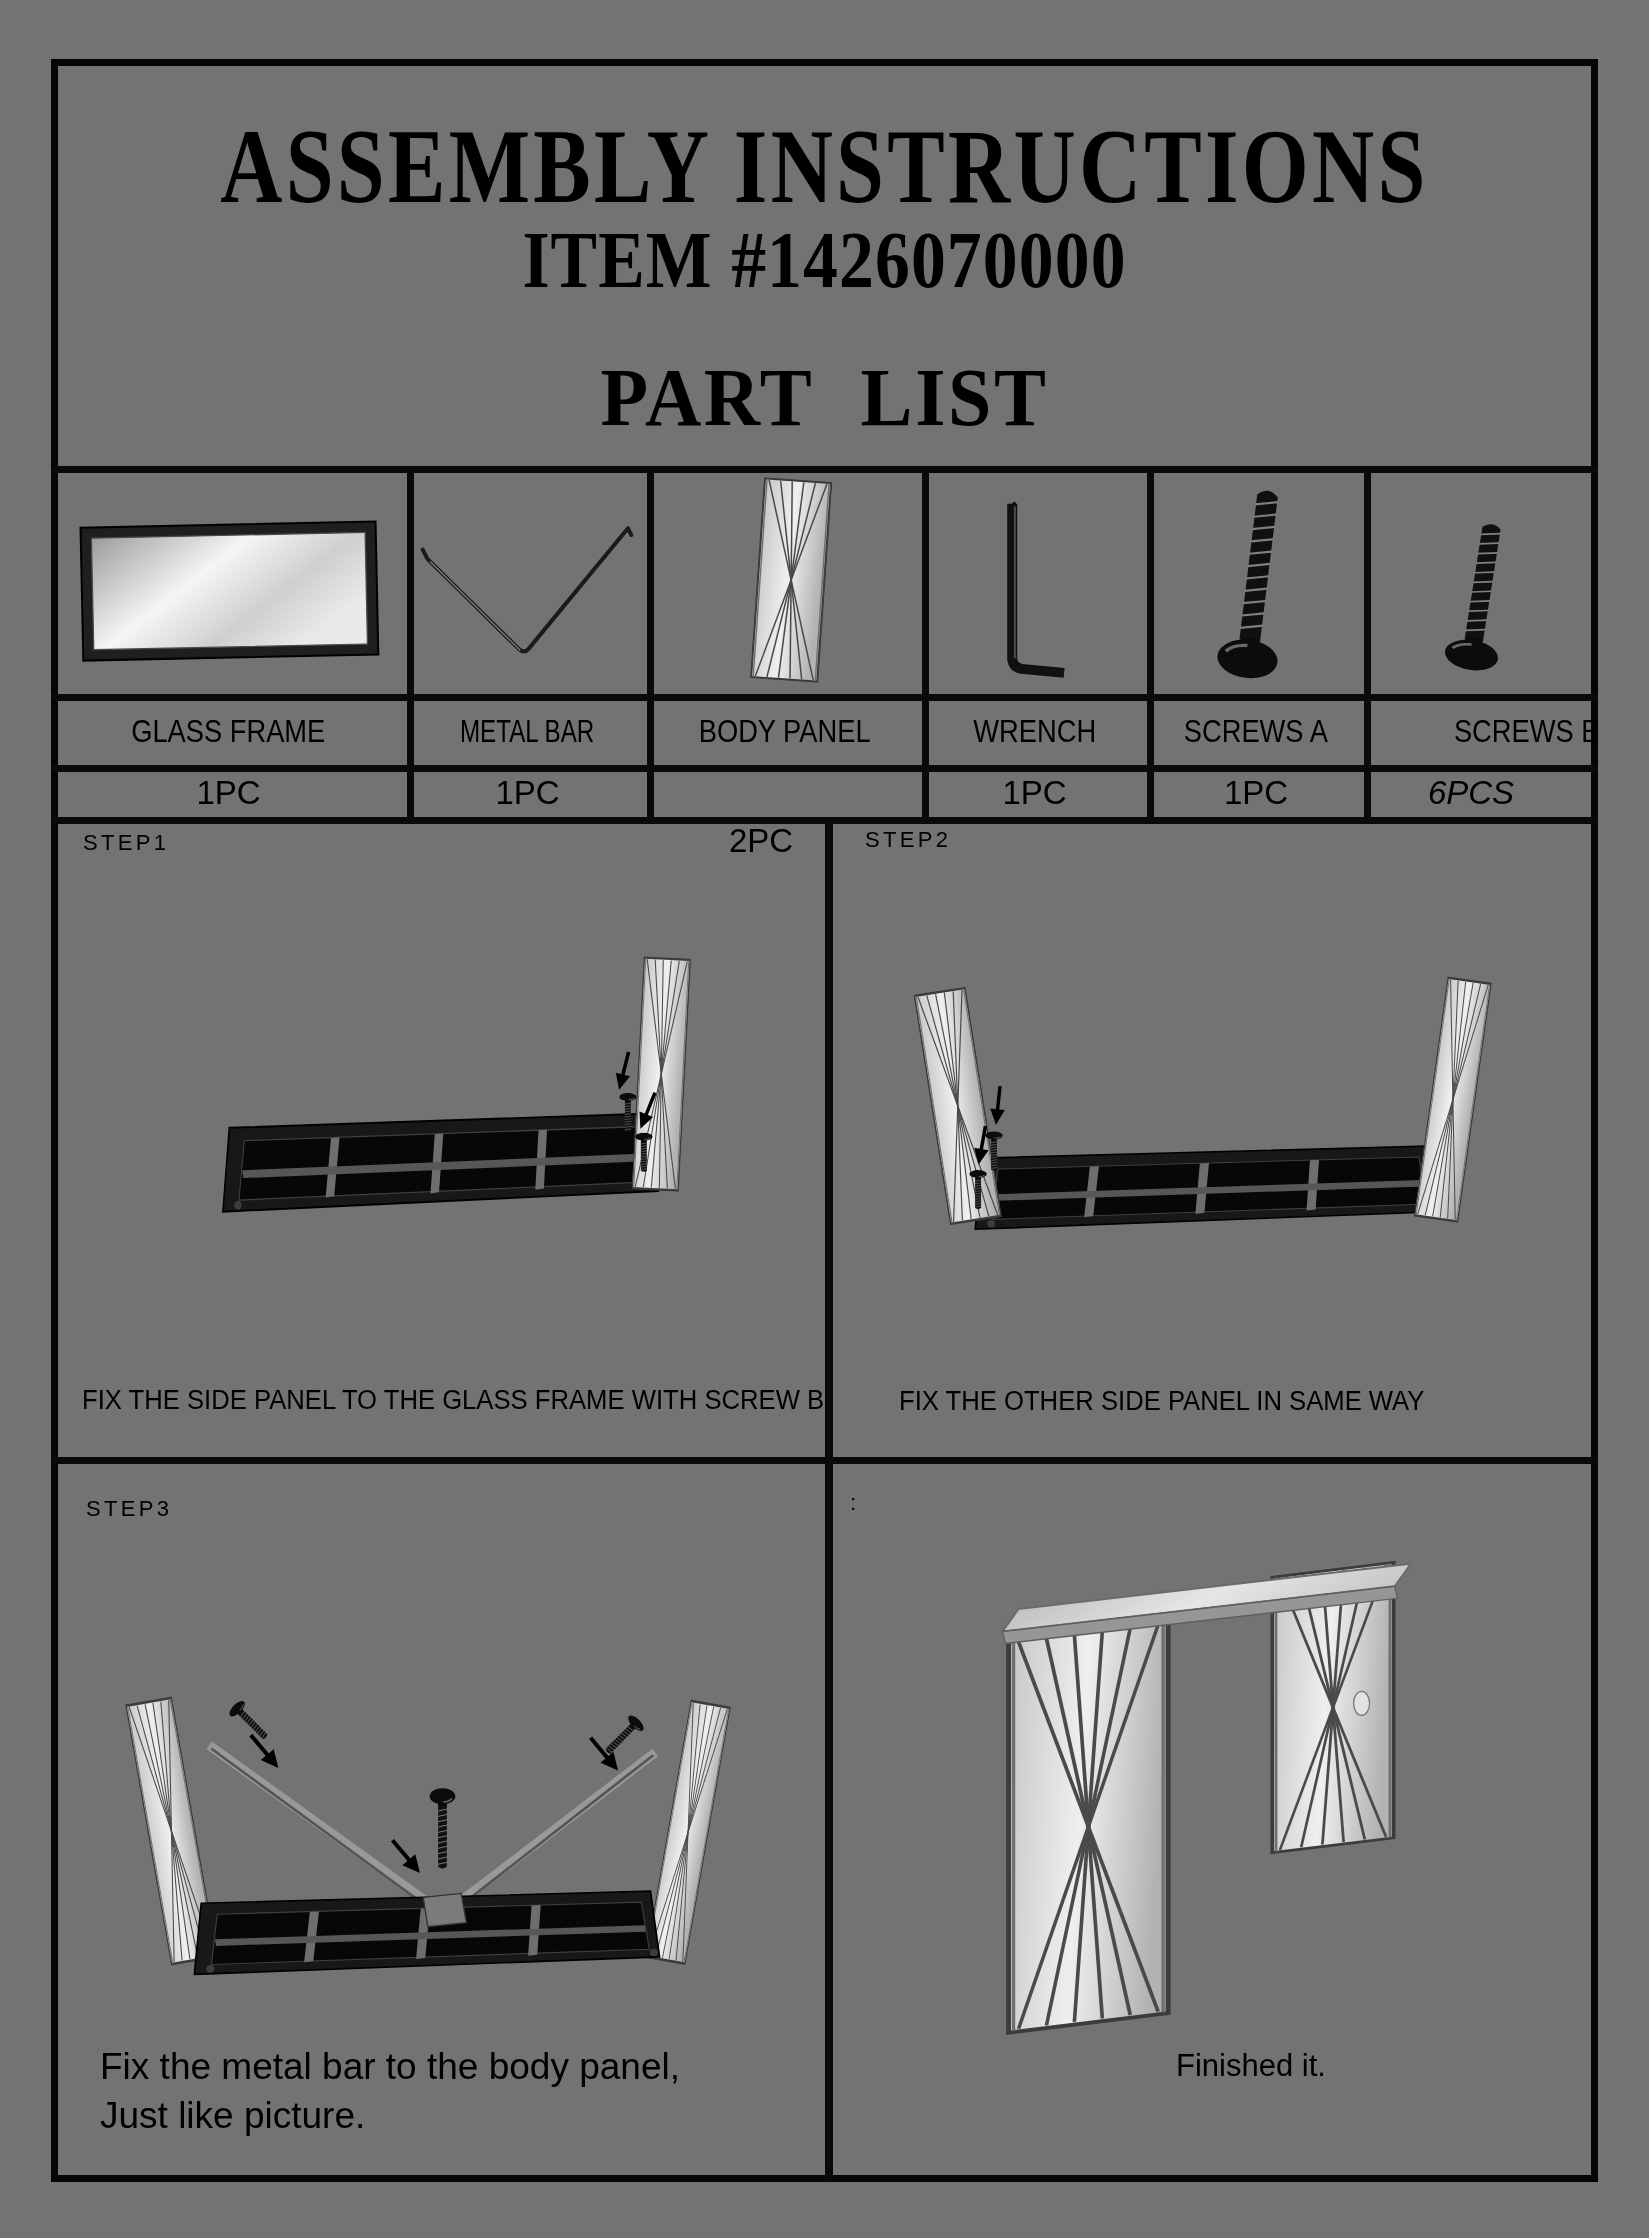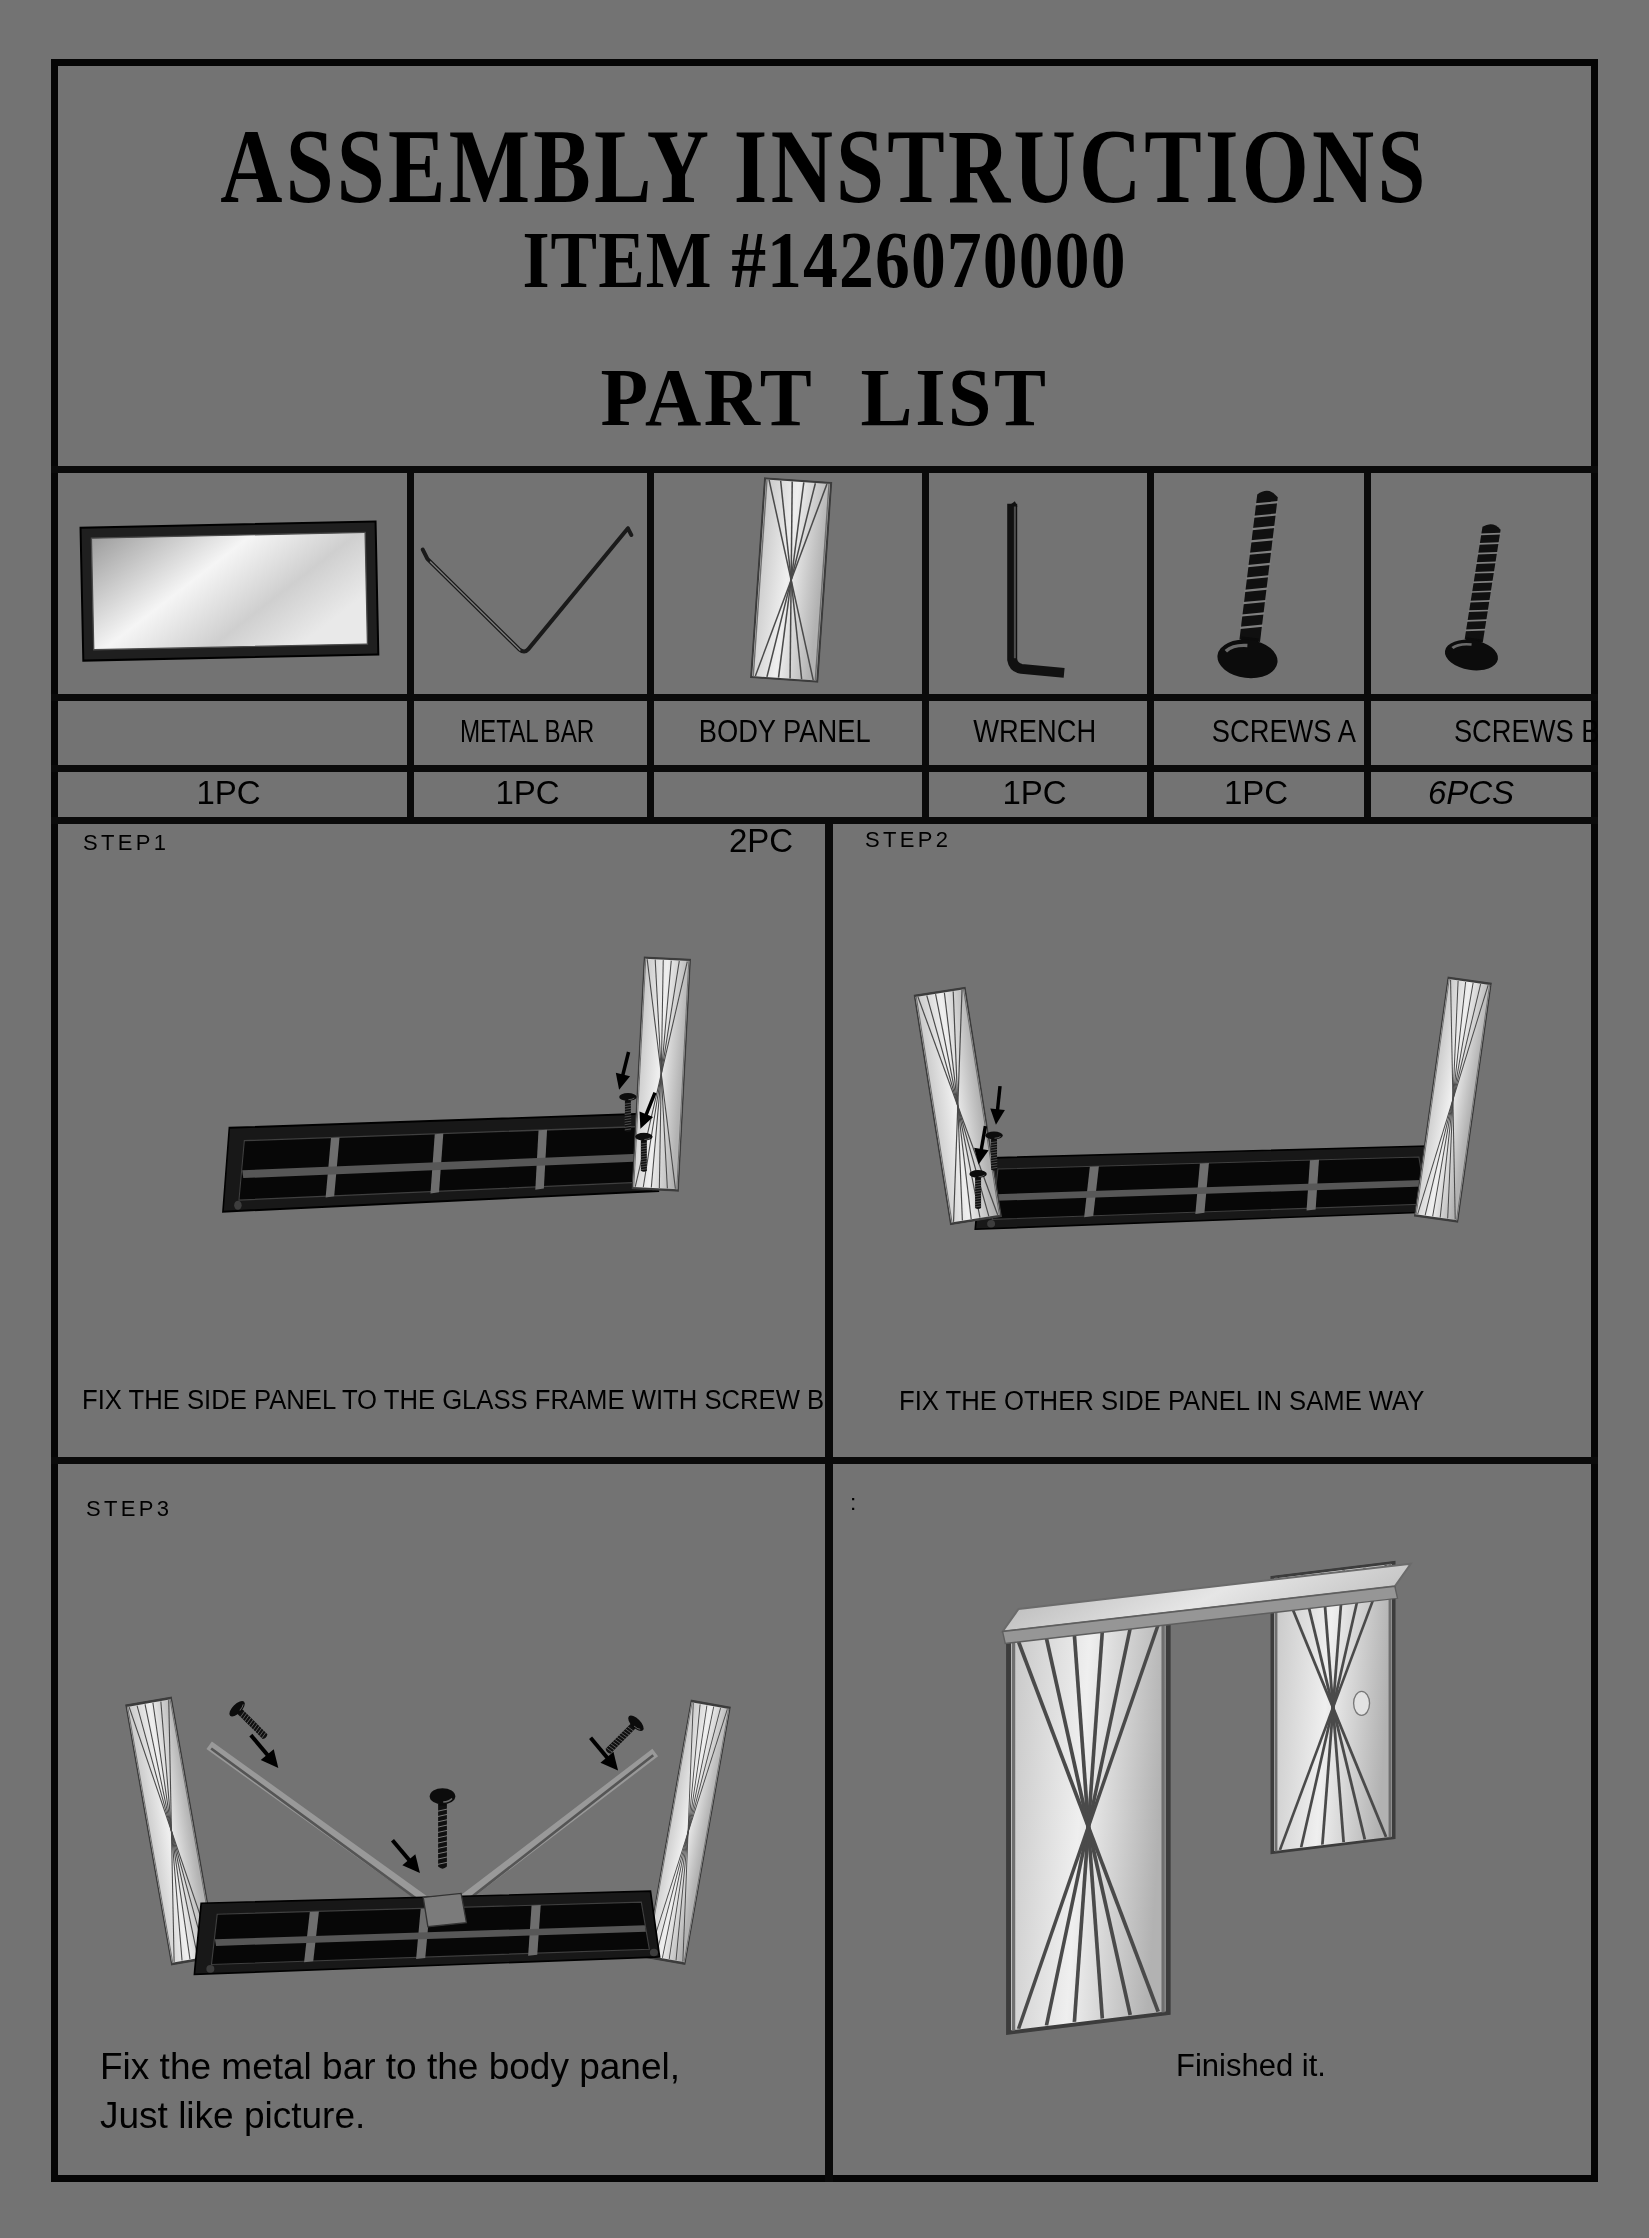--- a/index.html
+++ b/index.html
@@ -144,30 +144,33 @@
   </svg>
 
   <svg width="200" height="215" style="left:1157px;top:474px;" viewBox="0 0 300 324">
     <use href="#sym-screw" width="104" height="300" transform="translate(98,12) rotate(7 52 150)"></use>
   </svg>
 
   <svg width="200" height="173" style="left:1381px;top:509px;" viewBox="0 0 300 260">
     <use href="#sym-screw" width="92" height="234" transform="translate(104,12) rotate(9 46 117)"></use>
   </svg>
 
+  <div class="pcell" style="left:57px;top:702px;width:343px;height:59px;">
+    <span class="plabel">GLASS FRAME</span>
+    </div>
   <div class="pcell" style="left:414px;top:702px;width:227px;height:59px;">
     <span class="plabel" style="transform:scaleX(0.78);">METAL BAR</span>
     </div>
   <div class="pcell" style="left:654px;top:702px;width:262px;height:59px;">
     <span class="plabel">BODY PANEL</span>
     </div>
   <div class="pcell" style="left:929px;top:702px;width:211px;height:59px;">
     <span class="plabel">WRENCH</span>
     </div>
-  <div class="pcell" style="left:1154px;top:702px;width:204px;height:59px;padding-left:28px;">
+  <div class="pcell" style="left:1154px;top:702px;width:204px;height:59px;">
     <span class="plabel">SCREWS A</span>
     </div>
   <div class="pcell" style="left:1417px;top:702px;width:220px;height:59px;">
     <span class="plabel">SCREWS B</span>
     </div>
 
   <div class="pcell" style="left:57px;top:772px;width:343px;height:41px;">
     <span class="pqty">1PC</span>
     </div>
   <div class="pcell" style="left:414px;top:772px;width:227px;height:41px;">

